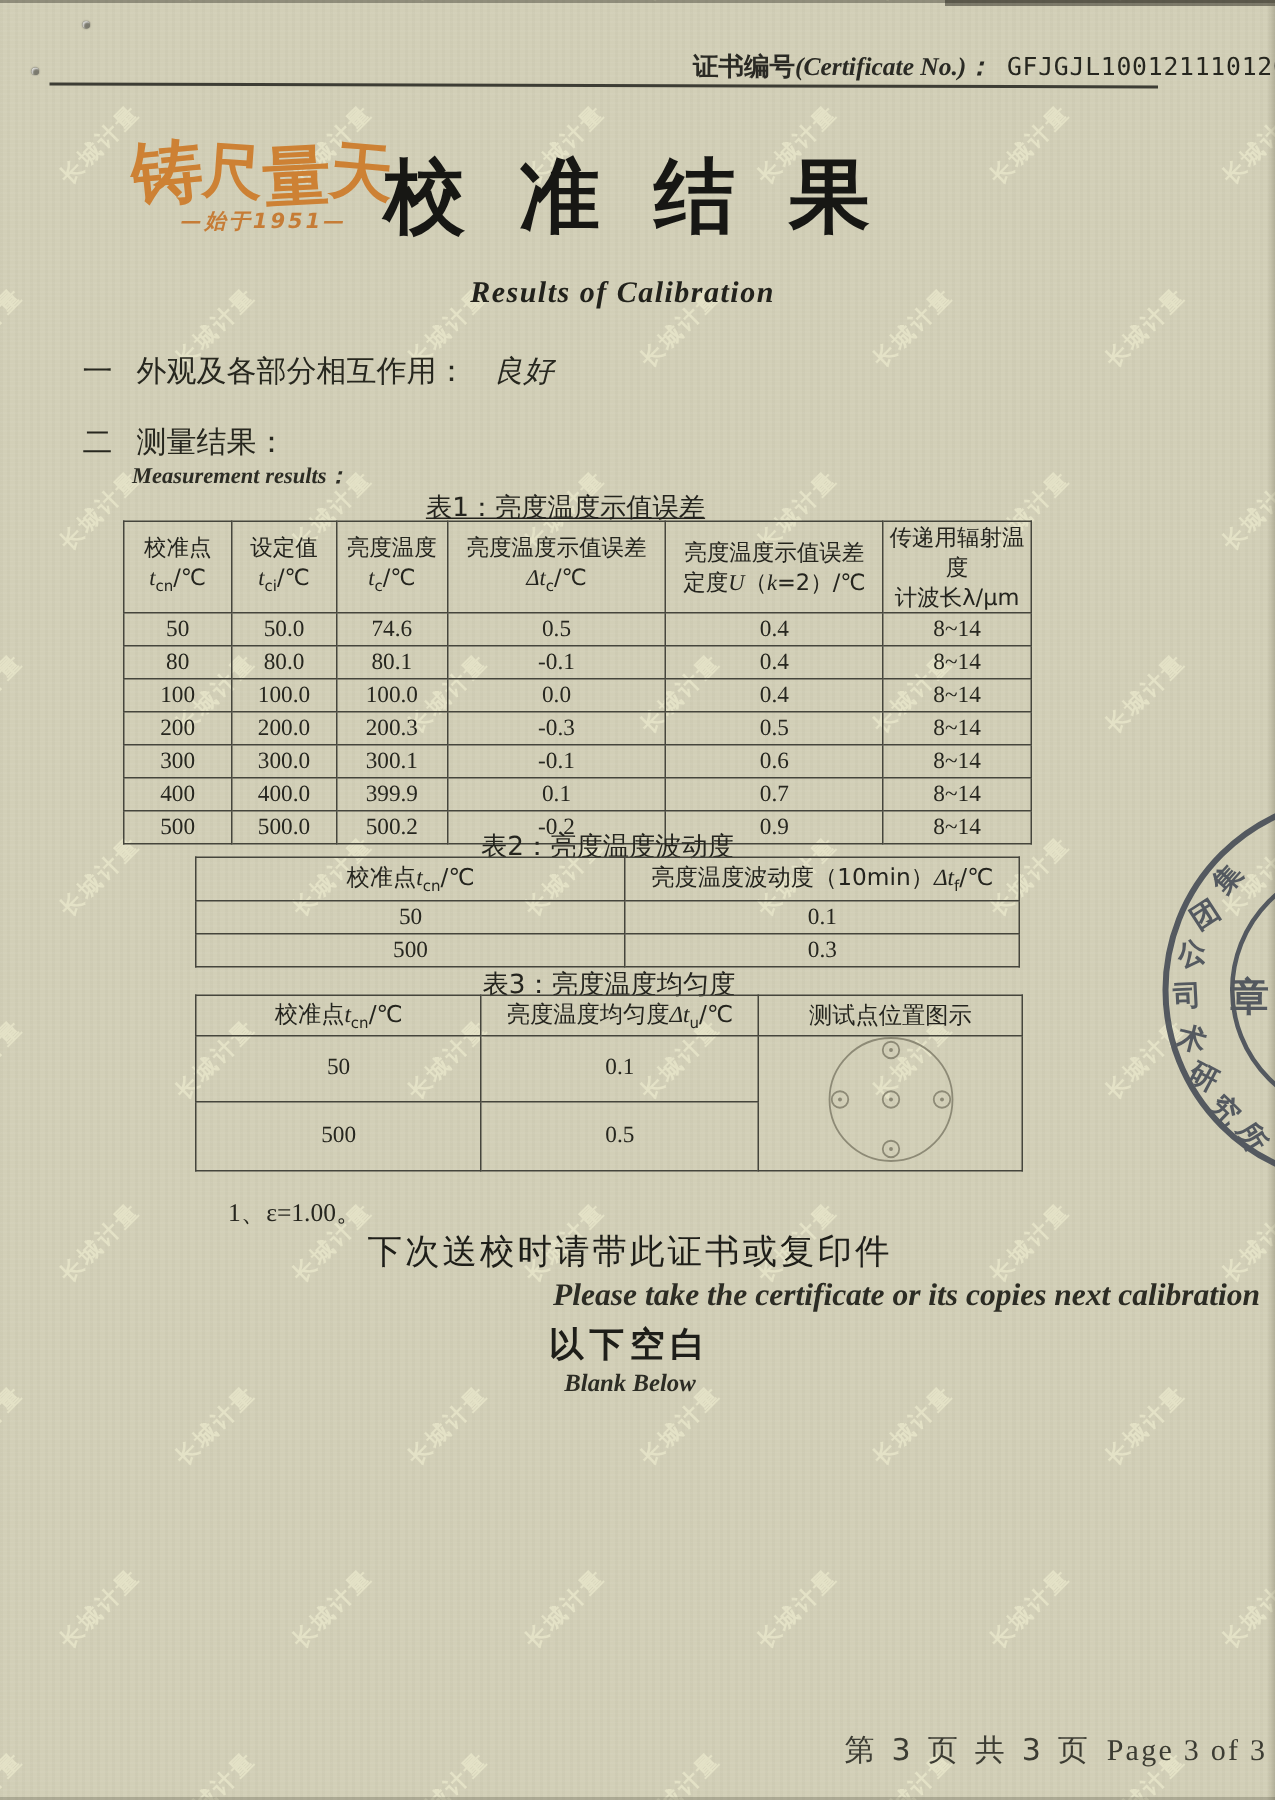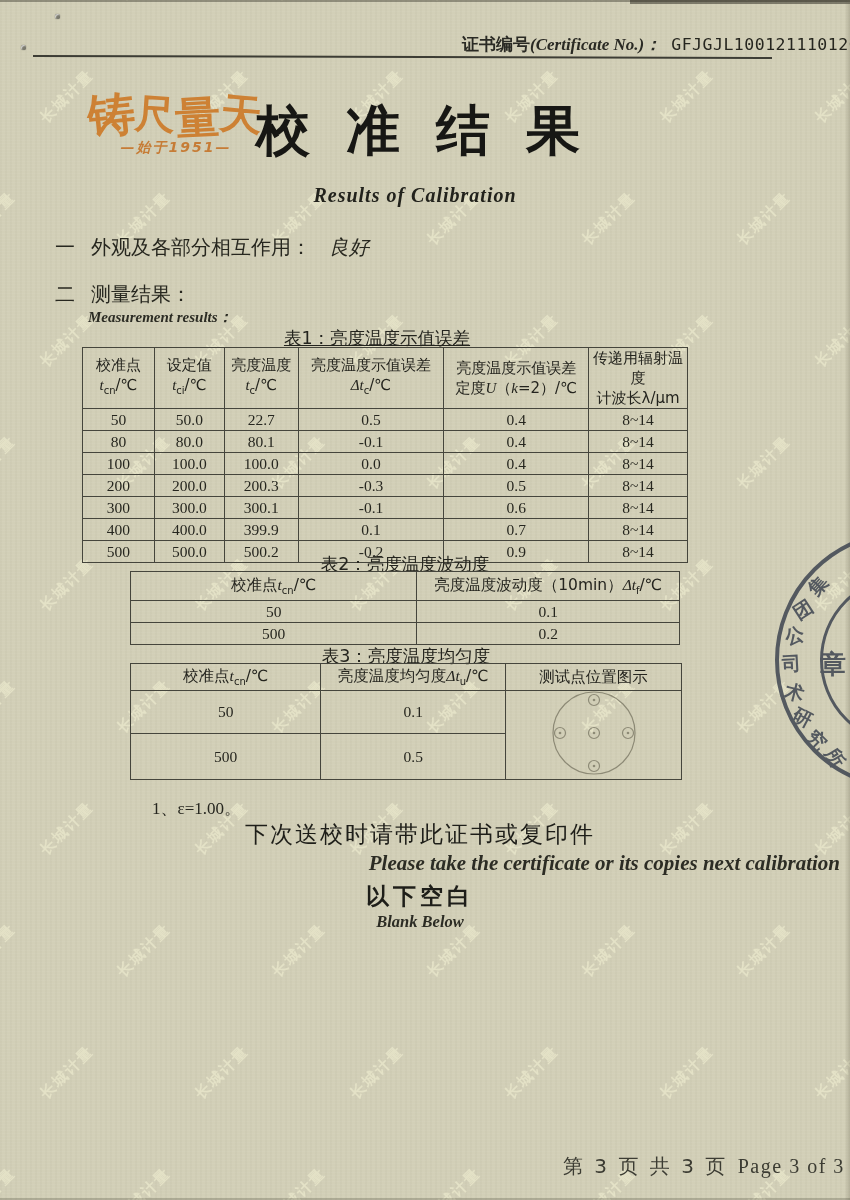--- a/index.html
+++ b/index.html
@@ -204,21 +204,21 @@
           <th><span>亮度温度</span><br><span class="var">t</span><sub>c</sub><span>/℃</span></th>
           <th><span>亮度温度示值误差</span><br><span class="var">Δt</span><sub>c</sub><span>/℃</span></th>
           <th><span>亮度温度示值误差</span><br><span>定度</span><span class="var">U</span><span>（</span><span class="var">k</span><span>=2）/℃</span></th>
           <th><span>传递用辐射温度</span><br><span>计波长λ/μm</span></th>
         </tr>
       </thead>
       <tbody>
           <tr>
             <td>50</td>
             <td>50.0</td>
-            <td>22.7</td>
+            <td>74.6</td>
             <td>0.5</td>
             <td>0.4</td>
             <td>8~14</td>
           </tr>
           <tr>
             <td>80</td>
             <td>80.0</td>
             <td>80.1</td>
             <td>-0.1</td>
             <td>0.4</td>
@@ -279,21 +279,21 @@
           <th><span>亮度温度波动度（10min）</span><span class="var">Δt</span><sub>f</sub><span>/℃</span></th>
         </tr>
       </thead>
       <tbody>
         <tr>
             <td>50</td>
             <td>0.1</td>
           </tr>
         <tr>
             <td>500</td>
-            <td>0.2</td>
+            <td>0.3</td>
           </tr>
       </tbody>
     </table>
 
     <div class="abs tbl-title" style="left:130px; top:644px; width:552px;">表3：亮度温度均匀度</div>
     <table class="t3 t23 abs">
       <colgroup>
           <col style="width:191px">
           <col style="width:185px">
           <col style="width:176px">

